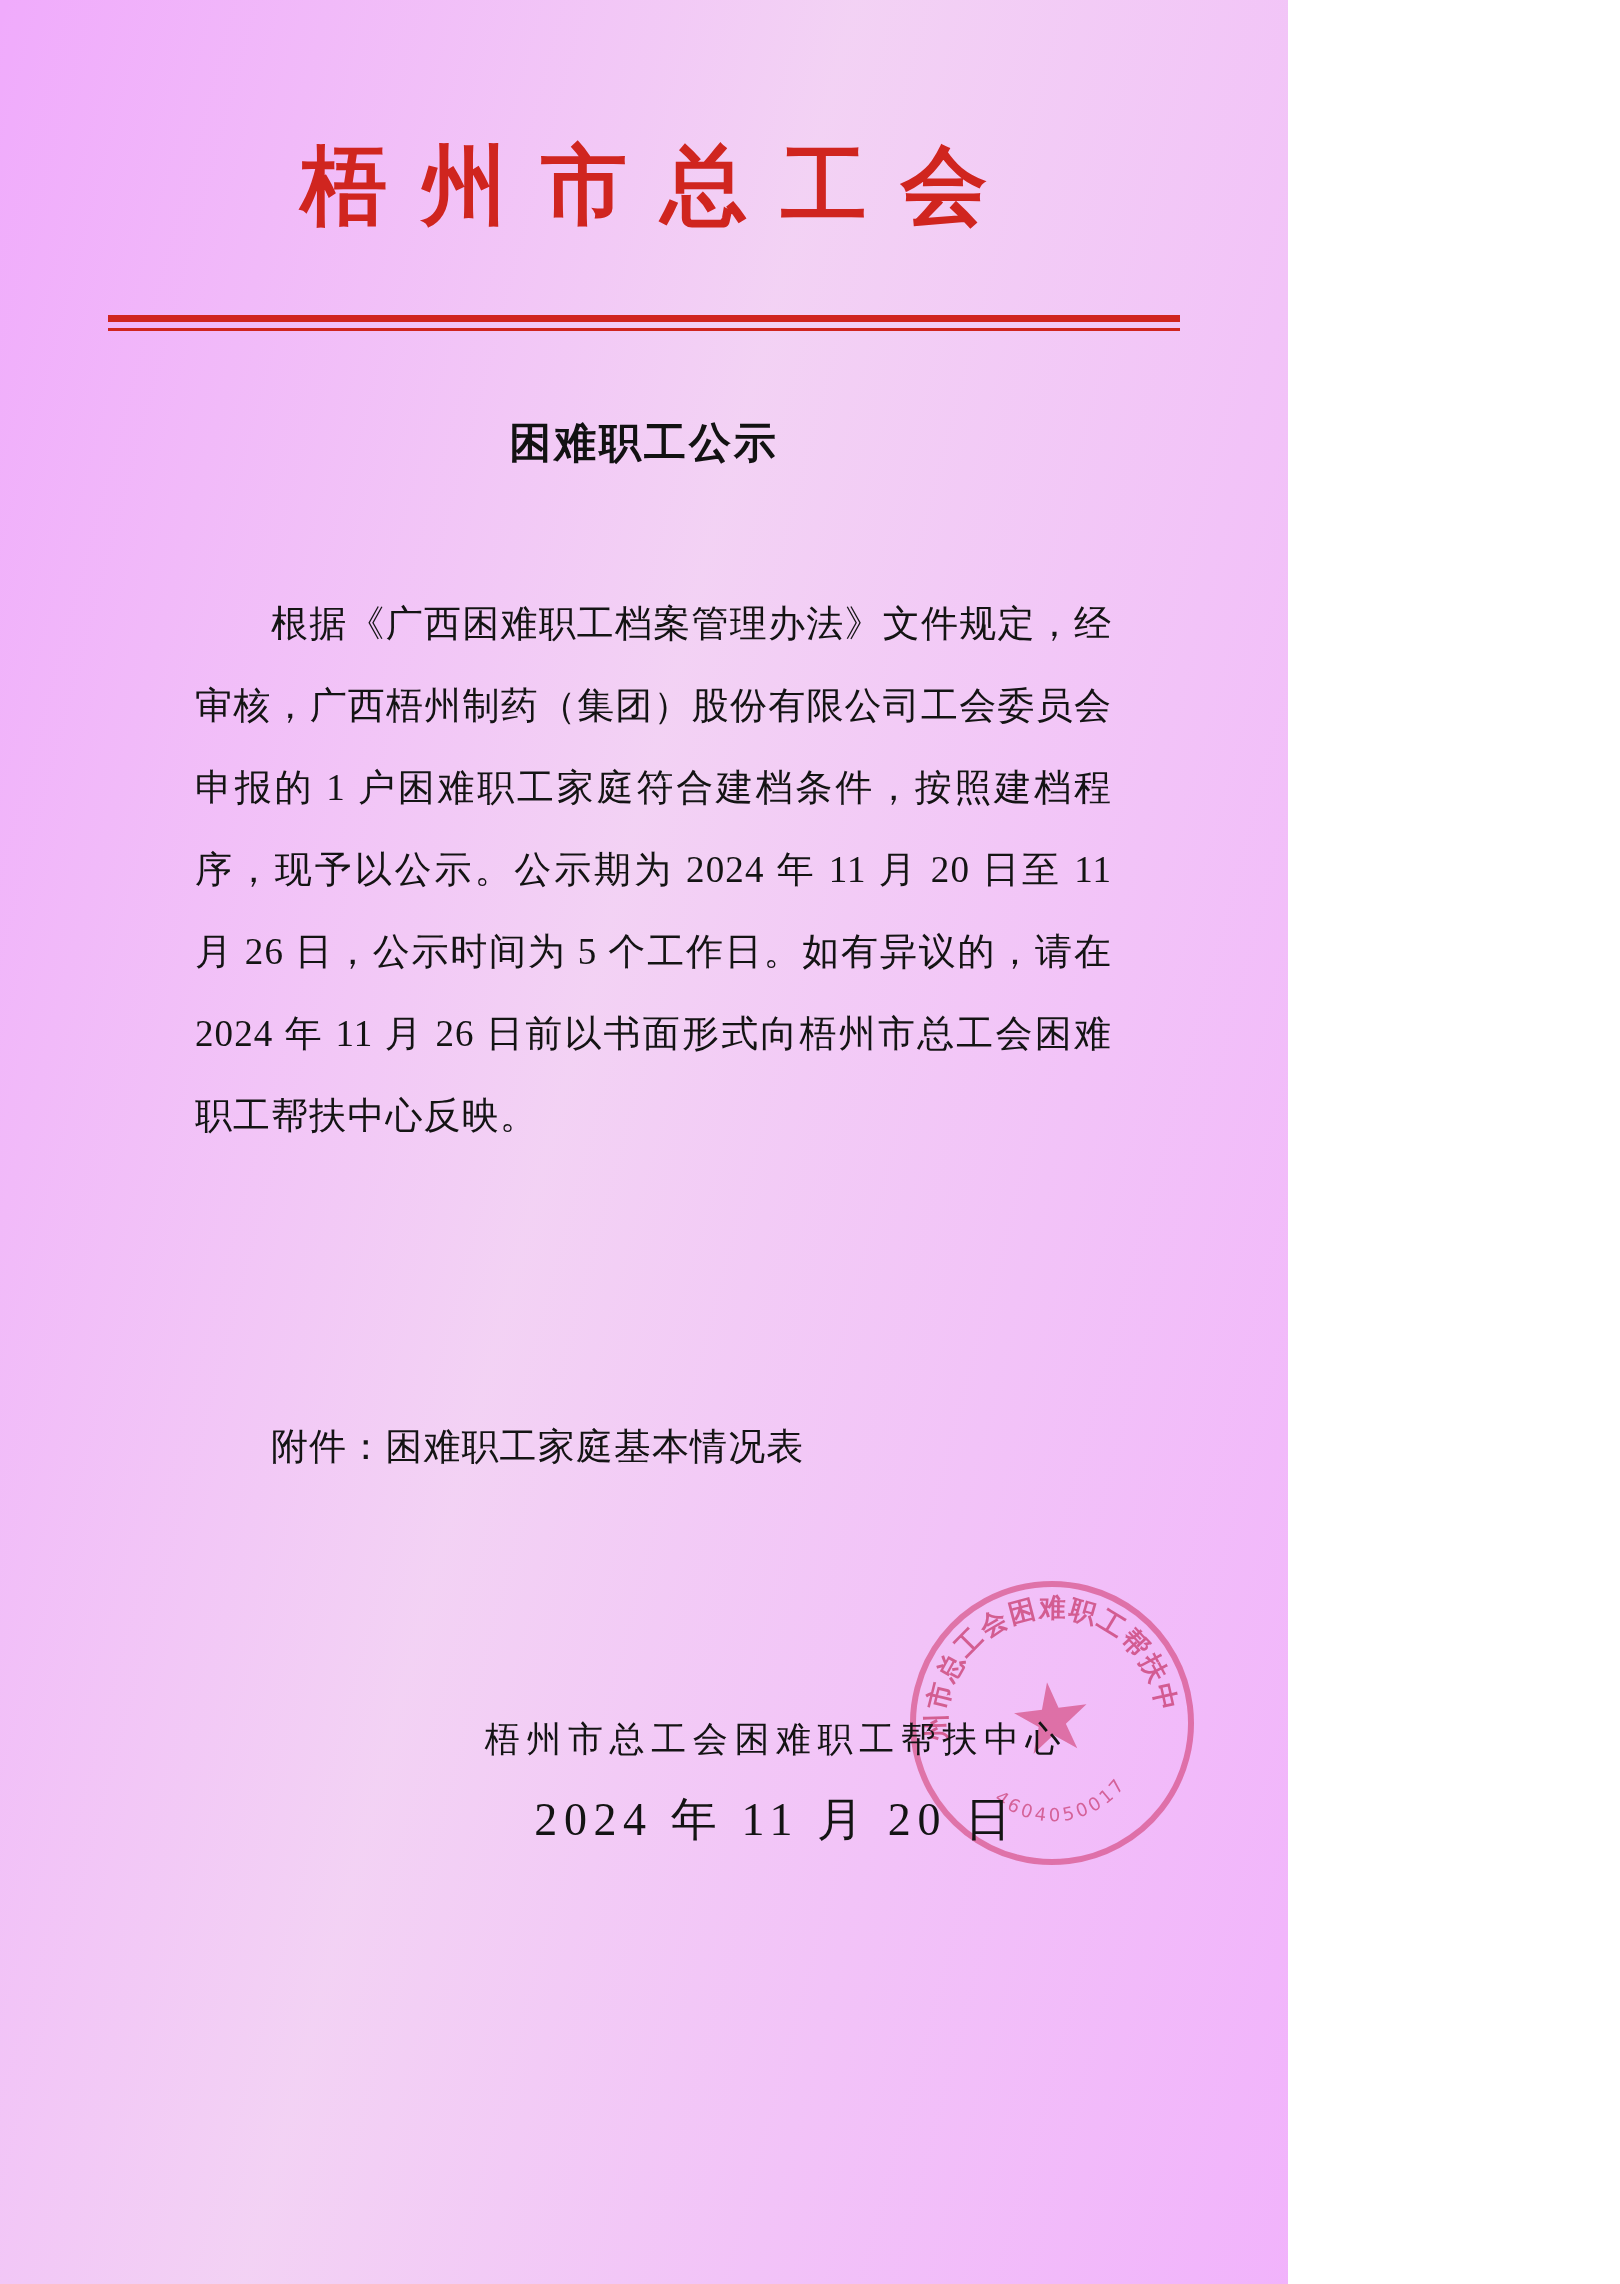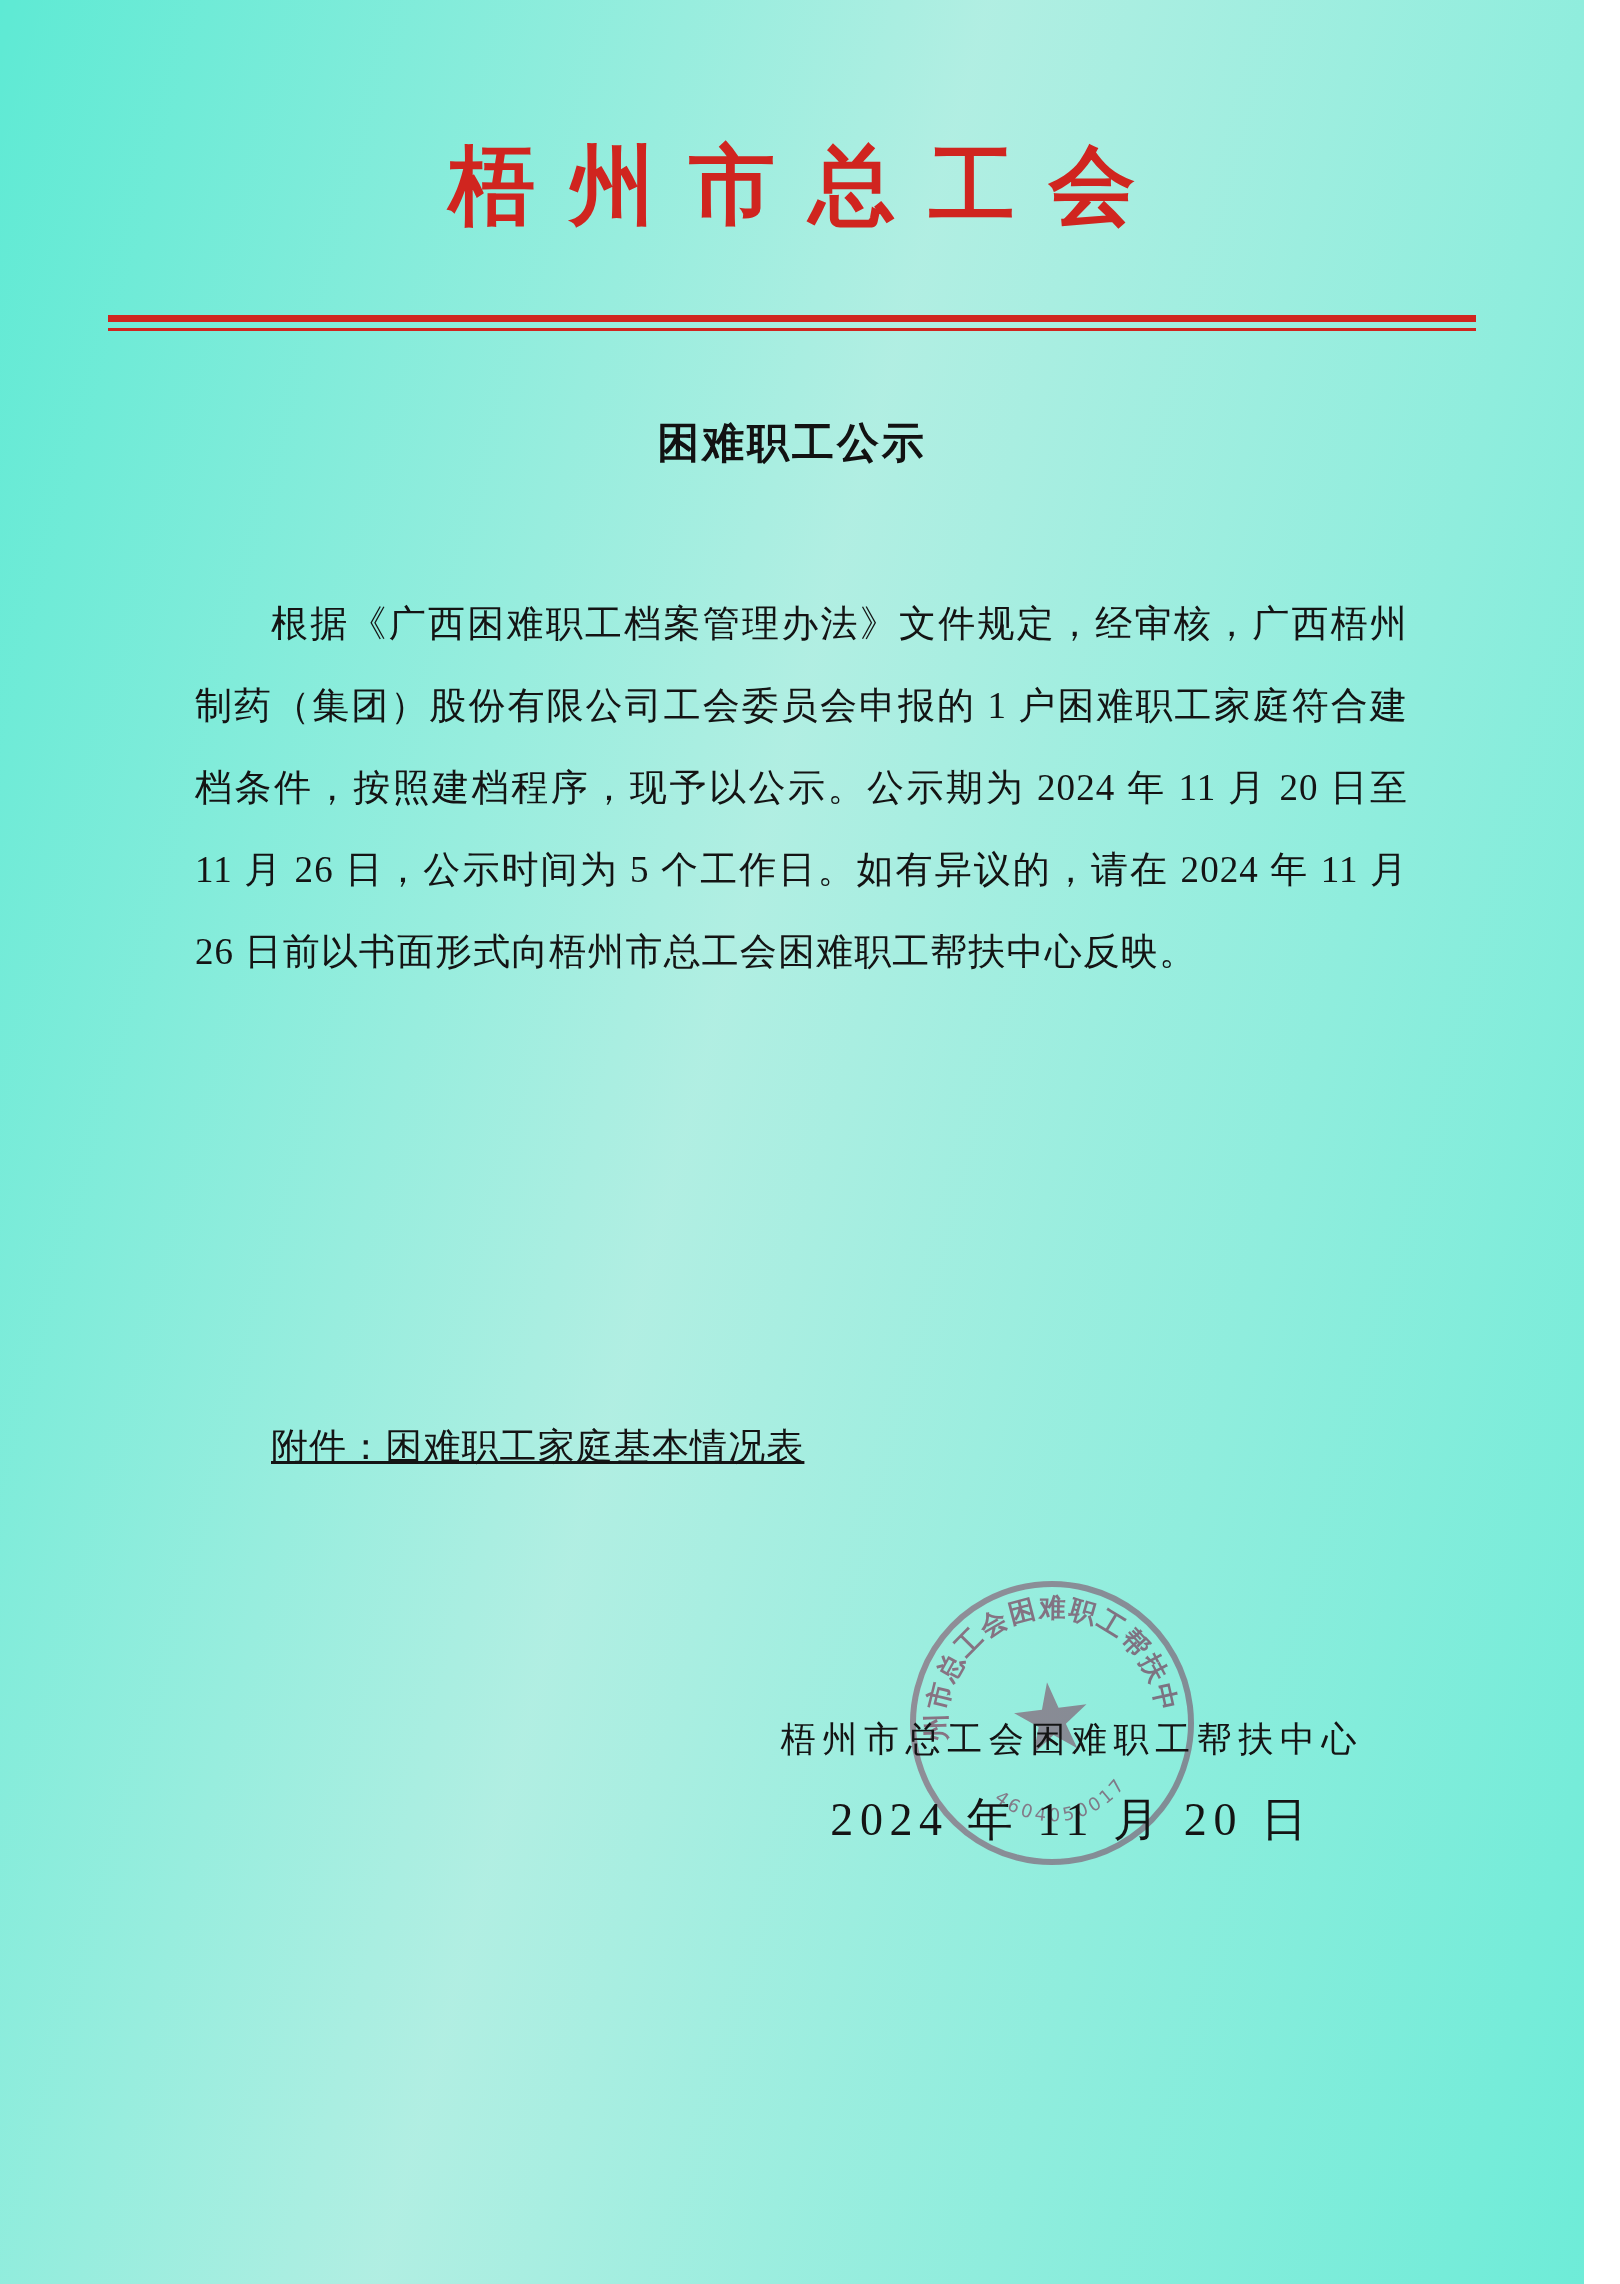--- a/index.html
+++ b/index.html
@@ -6,23 +6,23 @@
     margin: 0;
     padding: 0;
     background: #ffffff;
   }
   body {
     font-family: "Liberation Serif", "DejaVu Serif", serif;
     color: #111111;
   }
   .page {
     position: relative;
-    width: 1584px;
+    width: 1288px;
     height: 2284px;
-    background: #5eead4;
+    background: #f0abfc;
     box-sizing: border-box;
     overflow: hidden;
   }
   
   .paper-tint {
     position: absolute;
     inset: 0;
     background:
       linear-gradient(105deg, rgba(250,248,245,0.0) 0%, rgba(245,242,238,0.55) 45%, rgba(252,251,249,0.1) 100%);
     pointer-events: none;
@@ -98,21 +98,20 @@
   .attach {
     position: absolute;
     left: 195px;
     right: 176px;
     top: 1407px;
     font-size: 37px;
     line-height: 80px;
     text-indent: 76px;
     letter-spacing: 1.1px;
     color: #141414;
-    text-decoration: underline;
   }
   .signature {
     position: absolute;
     right: 184px;
     top: 1705px;
     width: 656px;
     text-align: center;
     color: #141414;
   }
   .sign-org {

